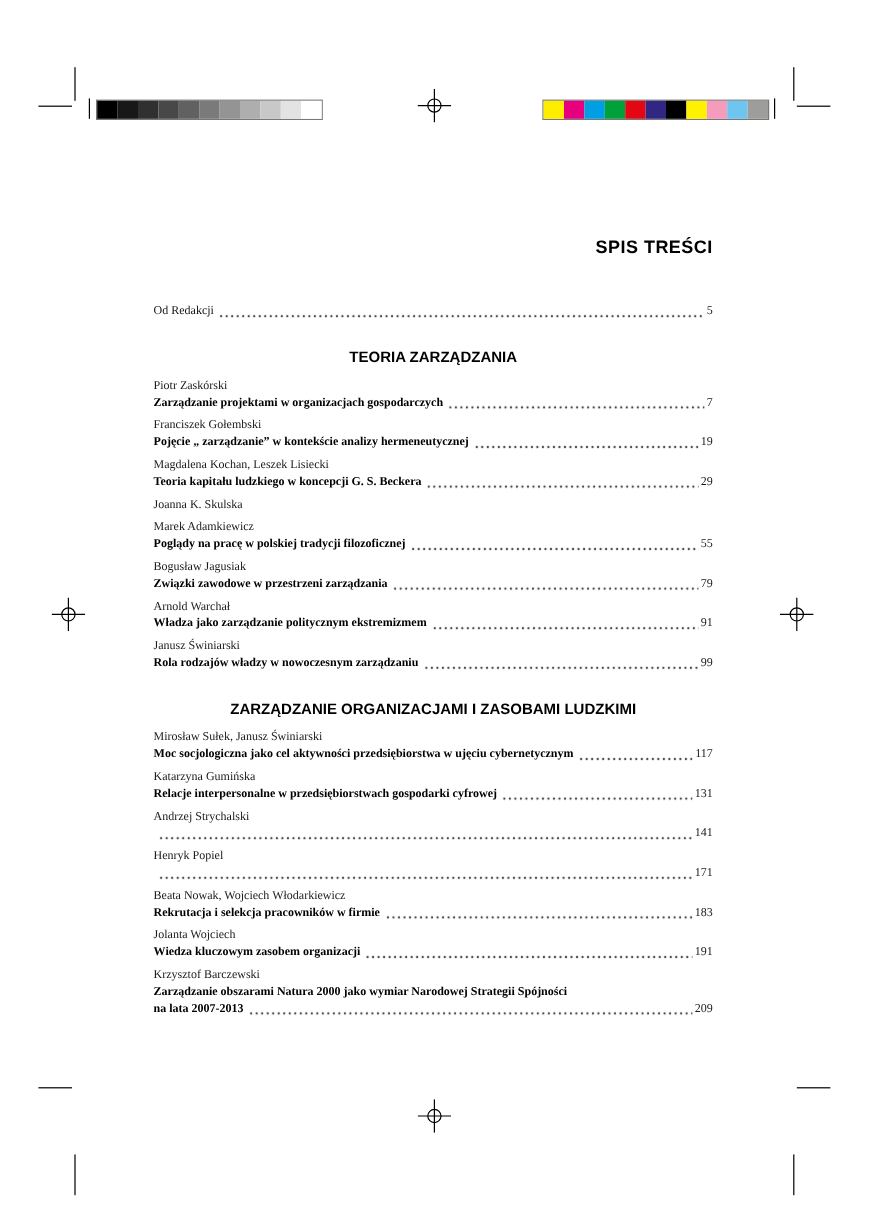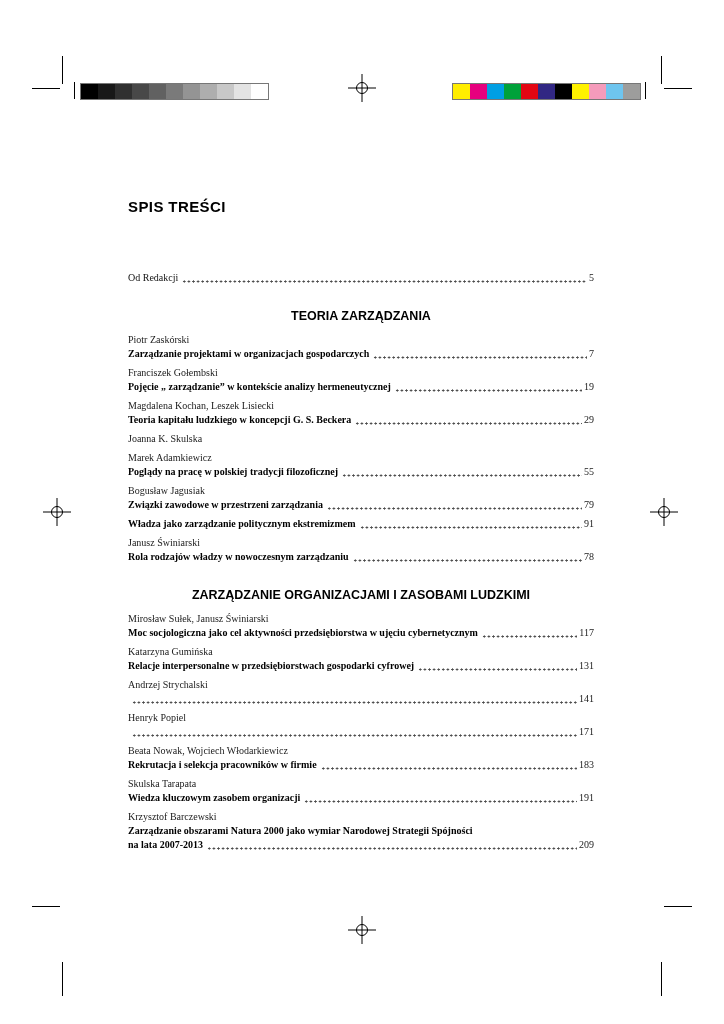--- a/index.html
+++ b/index.html
@@ -19,22 +19,22 @@
   .regmark line,.regmark circle{stroke:#000;stroke-width:1;fill:none;}
 
   
   .calib{position:absolute;display:flex;height:15px;border:1px solid #777;}
   .calib .sw{width:17px;height:15px;}
   .bar-tick{position:absolute;width:1px;height:17px;background:#000;}
 
   
   .toc{position:absolute;left:128px;top:198px;width:466px;}
   .page-title{
-    text-align:left;font-family:"Liberation Sans",sans-serif;font-weight:700;
-    font-size:15px;letter-spacing:.4px;color:#000;margin-bottom:56px;
+    text-align:right;font-family:"Liberation Sans",sans-serif;font-weight:700;
+    font-size:15px;letter-spacing:.4px;color:#000;margin-bottom:38px;
   }
   .section-heading{
     text-align:center;font-family:"Liberation Sans",sans-serif;font-weight:700;
     font-size:12.5px;color:#000;margin:24px 0 10px;
   }
   .entry{margin-bottom:5px;}
   .entry-authors{font-size:10px;line-height:14px;color:#1a1a1a;}
   .entry-line{display:flex;align-items:flex-end;font-size:10px;line-height:14px;}
   .entry-title,.entry-title-line{font-weight:700;font-size:10px;line-height:14px;color:#000;}
   .entry-title{white-space:nowrap;}
@@ -158,32 +158,33 @@
         </div>
         <div class="entry">
           <div class="entry-authors">Bogusław Jagusiak</div>
           <div class="entry-line">
             <span class="entry-title">Związki zawodowe w przestrzeni zarządzania</span>
             <span class="dot-leader"></span>
             <span class="entry-page">79</span>
           </div>
         </div>
         <div class="entry">
+          <div class="entry-authors">Arnold Warchał</div>
           <div class="entry-line">
             <span class="entry-title">Władza jako zarządzanie politycznym ekstremizmem</span>
             <span class="dot-leader"></span>
             <span class="entry-page">91</span>
           </div>
         </div>
         <div class="entry">
           <div class="entry-authors">Janusz Świniarski</div>
           <div class="entry-line">
             <span class="entry-title">Rola rodzajów władzy w nowoczesnym zarządzaniu</span>
             <span class="dot-leader"></span>
-            <span class="entry-page">78</span>
+            <span class="entry-page">99</span>
           </div>
         </div>
         <div class="section-heading">ZARZĄDZANIE ORGANIZACJAMI I ZASOBAMI LUDZKIMI</div>
         <div class="entry">
           <div class="entry-authors">Mirosław Sułek, Janusz Świniarski</div>
           <div class="entry-line">
             <span class="entry-title">Moc socjologiczna jako cel aktywności przedsiębiorstwa w ujęciu cybernetycznym</span>
             <span class="dot-leader"></span>
             <span class="entry-page">117</span>
           </div>
@@ -212,21 +213,21 @@
         </div>
         <div class="entry">
           <div class="entry-authors">Beata Nowak, Wojciech Włodarkiewicz</div>
           <div class="entry-line">
             <span class="entry-title">Rekrutacja i selekcja pracowników w firmie</span>
             <span class="dot-leader"></span>
             <span class="entry-page">183</span>
           </div>
         </div>
         <div class="entry">
-          <div class="entry-authors">Skulska Tarapata</div>
+          <div class="entry-authors">Jolanta Wojciech</div>
           <div class="entry-line">
             <span class="entry-title">Wiedza kluczowym zasobem organizacji</span>
             <span class="dot-leader"></span>
             <span class="entry-page">191</span>
           </div>
         </div>
         <div class="entry">
           <div class="entry-authors">Krzysztof Barczewski</div>
           <div class="entry-title-line">Zarządzanie obszarami Natura 2000 jako wymiar Narodowej Strategii Spójności</div>
           <div class="entry-line">

